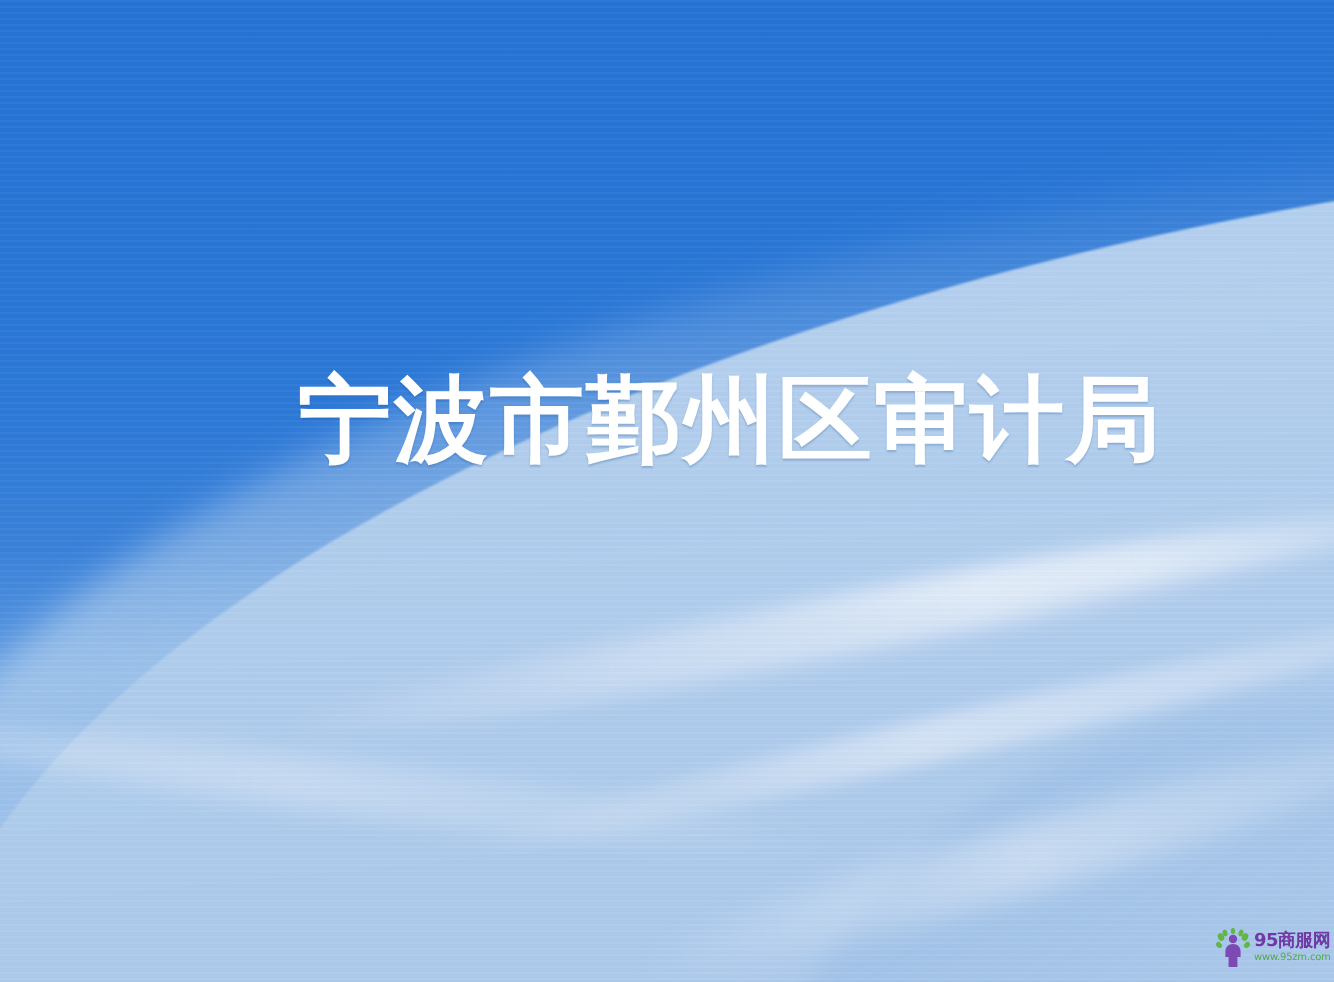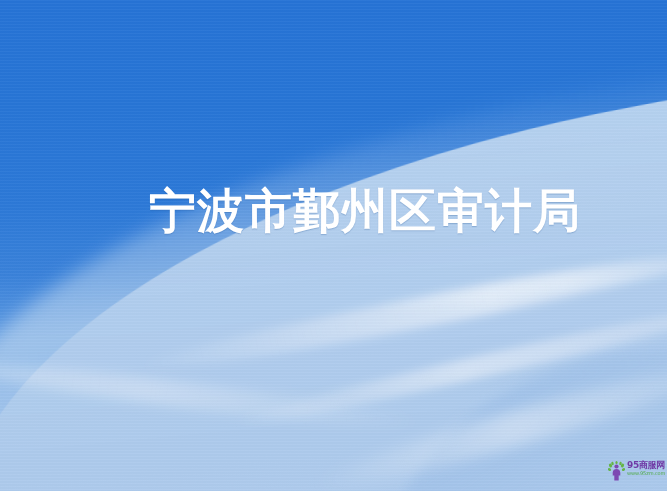--- a/index.html
+++ b/index.html
@@ -176,21 +176,21 @@
   }
 
   
   .watermark {
     position: absolute;
     left: 608px;
     top: 461px;
     width: 58px;
     height: 26px;
     display: flex;
-    align-items: flex-start;
+    align-items: center;
     gap: 2px;
     opacity: 0.92;
   }
   .wm-icon {
     width: 17px;
     height: 20px;
     flex: 0 0 auto;
     display: block;
   }
   .wm-text {

